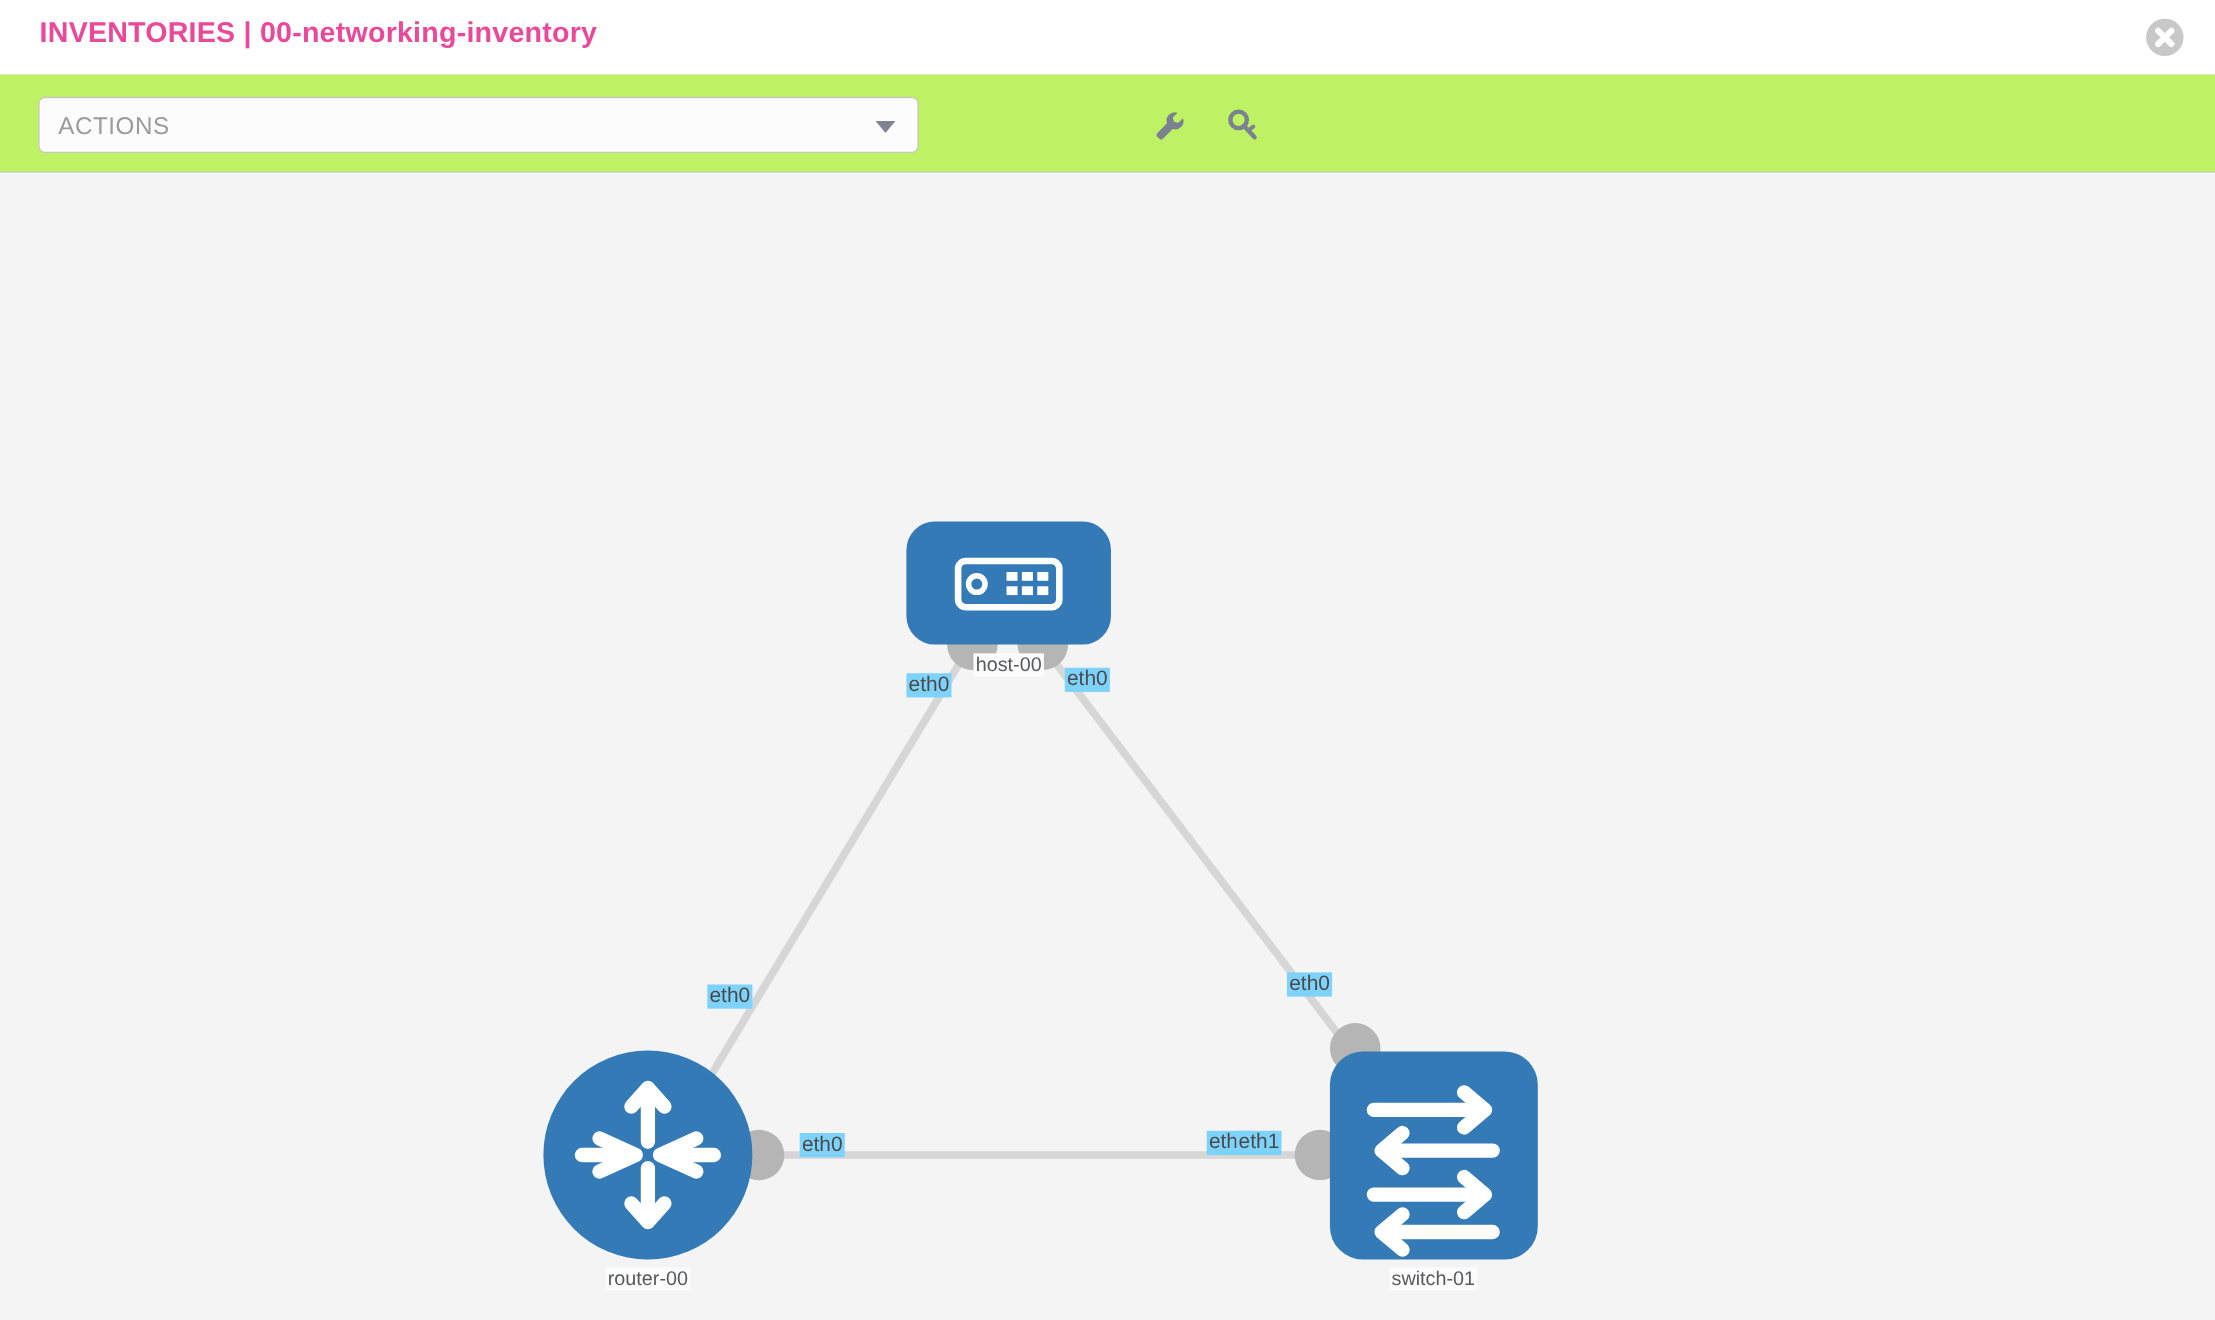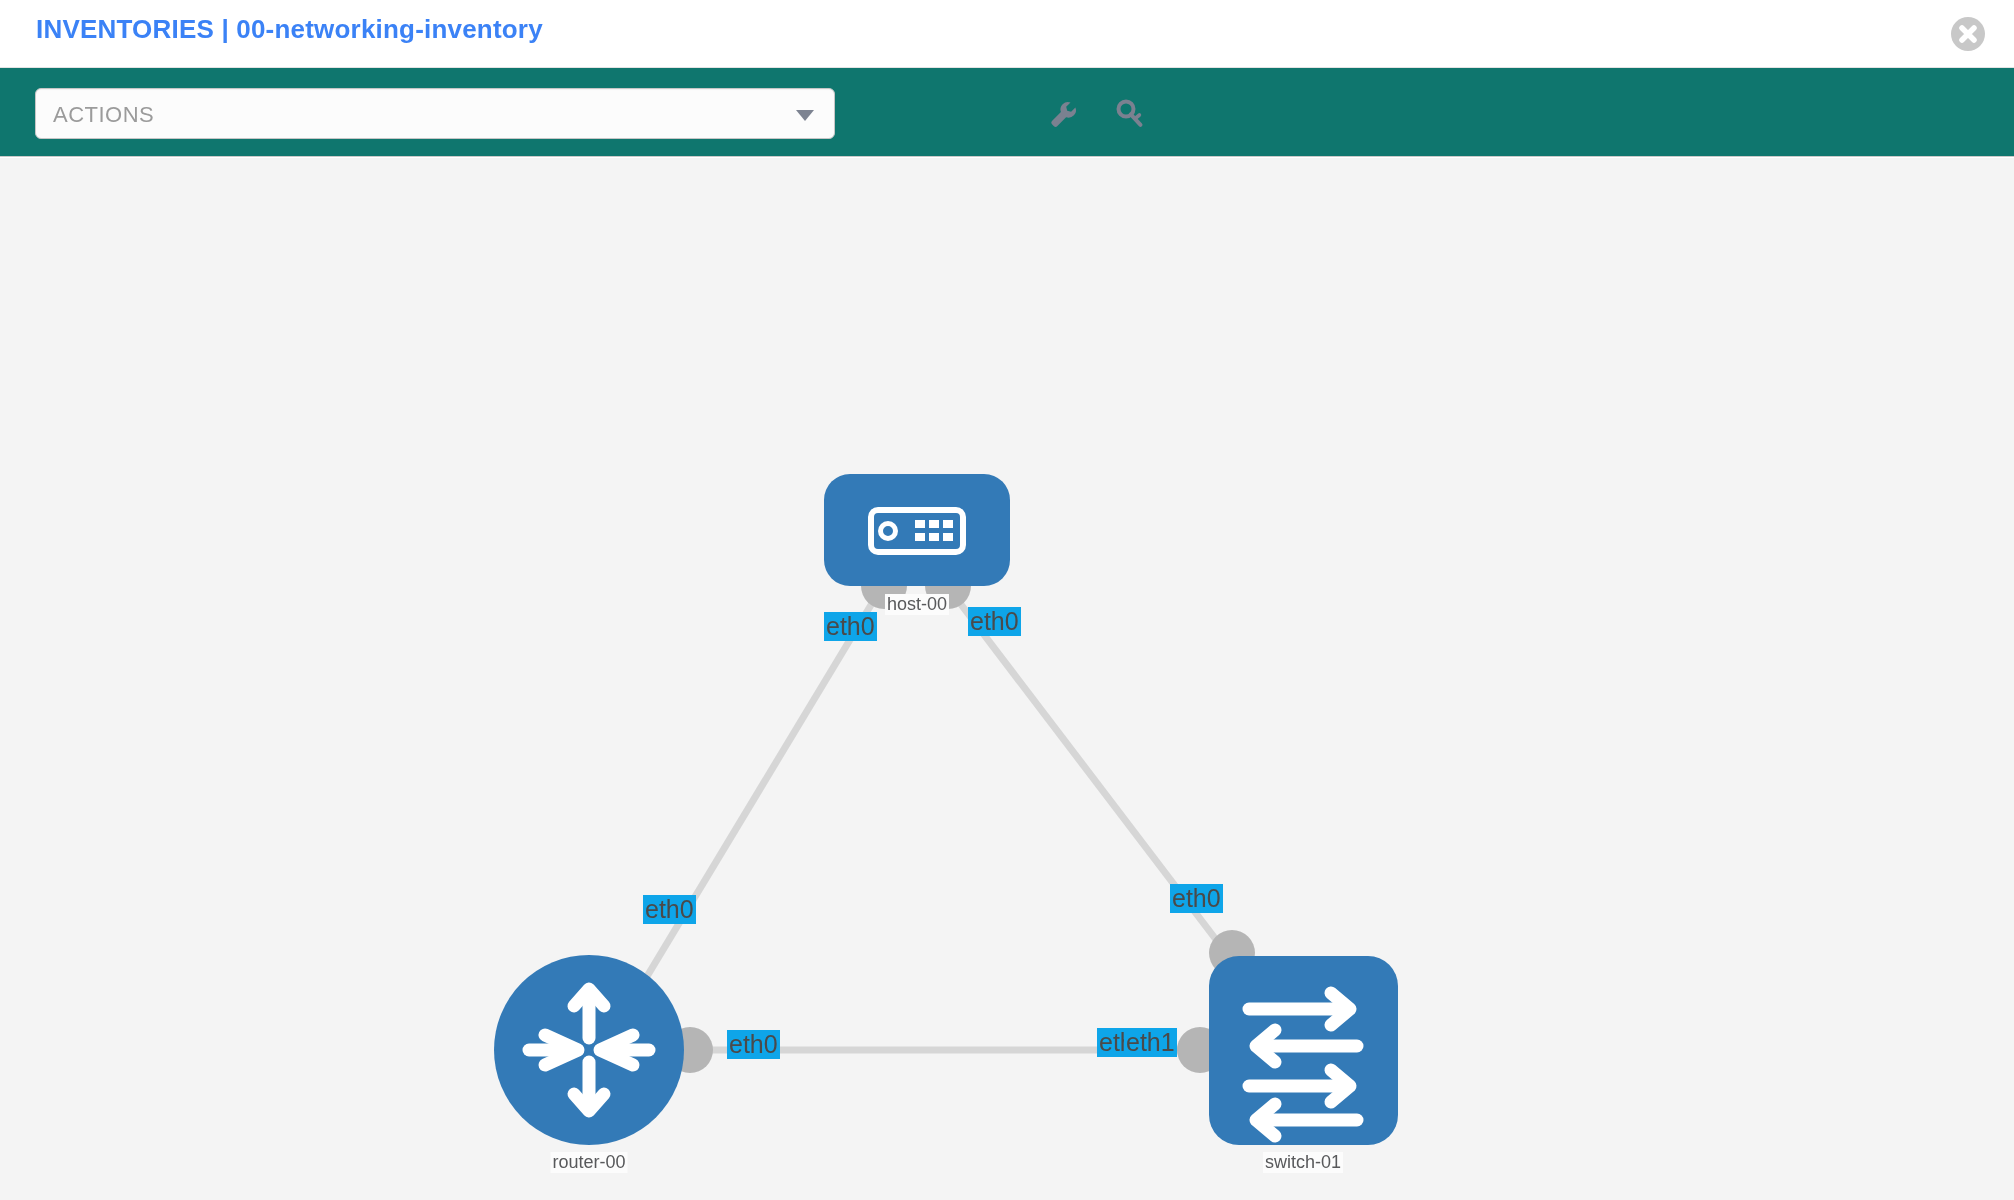--- a/index.html
+++ b/index.html
@@ -17,40 +17,40 @@
     left: 0; top: 0;
     width: 2014px; height: 68px;
     background: #ffffff;
     border-bottom: 1px solid #e3e3e3;
   }
   .header-title {
     position: absolute;
     left: 36px; top: 14px;
     font-size: 26px;
     font-weight: bold;
-    color: #3b82f6;
+    color: #ec4899;
     letter-spacing: 0.2px;
     white-space: nowrap;
   }
   .close-btn {
     position: absolute;
     right: 29px; top: 17px;
     width: 34px; height: 34px;
     border-radius: 50%;
     background: #c8c8c8;
     cursor: pointer;
   }
   .close-btn svg { display: block; }
 
   
   .toolbar {
     position: absolute;
     left: 0; top: 68px;
     width: 2014px; height: 89px;
-    background: #0f766e;
+    background: #bef264;
     border-bottom: 1px solid #c9c9c9;
   }
   .actions-select {
     position: absolute;
     left: 35px; top: 20px;
     width: 800px; height: 51px;
     background: #fcfcfc;
     border: 1px solid #c6c6c6;
     border-radius: 6px;
     box-shadow: 0 1px 1px rgba(0,0,0,0.04) inset;
@@ -113,23 +113,23 @@
     position: absolute;
     font-size: 18px;
     color: #58595b;
     background: #fcfcfc;
     white-space: nowrap;
     padding: 0 2px;
     transform: translateX(-50%);
   }
   .iface-label {
     position: absolute;
-    font-size: 25px;
+    font-size: 19px;
     color: #4a4a4a;
-    background: #0ea5e9;
+    background: #7dd3fc;
     white-space: nowrap;
     padding: 0 2px;
   }
 </style>
 </head>
 <body>
 
 <div class="header">
   <div class="header-title">INVENTORIES | 00-networking-inventory</div>
   <div class="close-btn">

